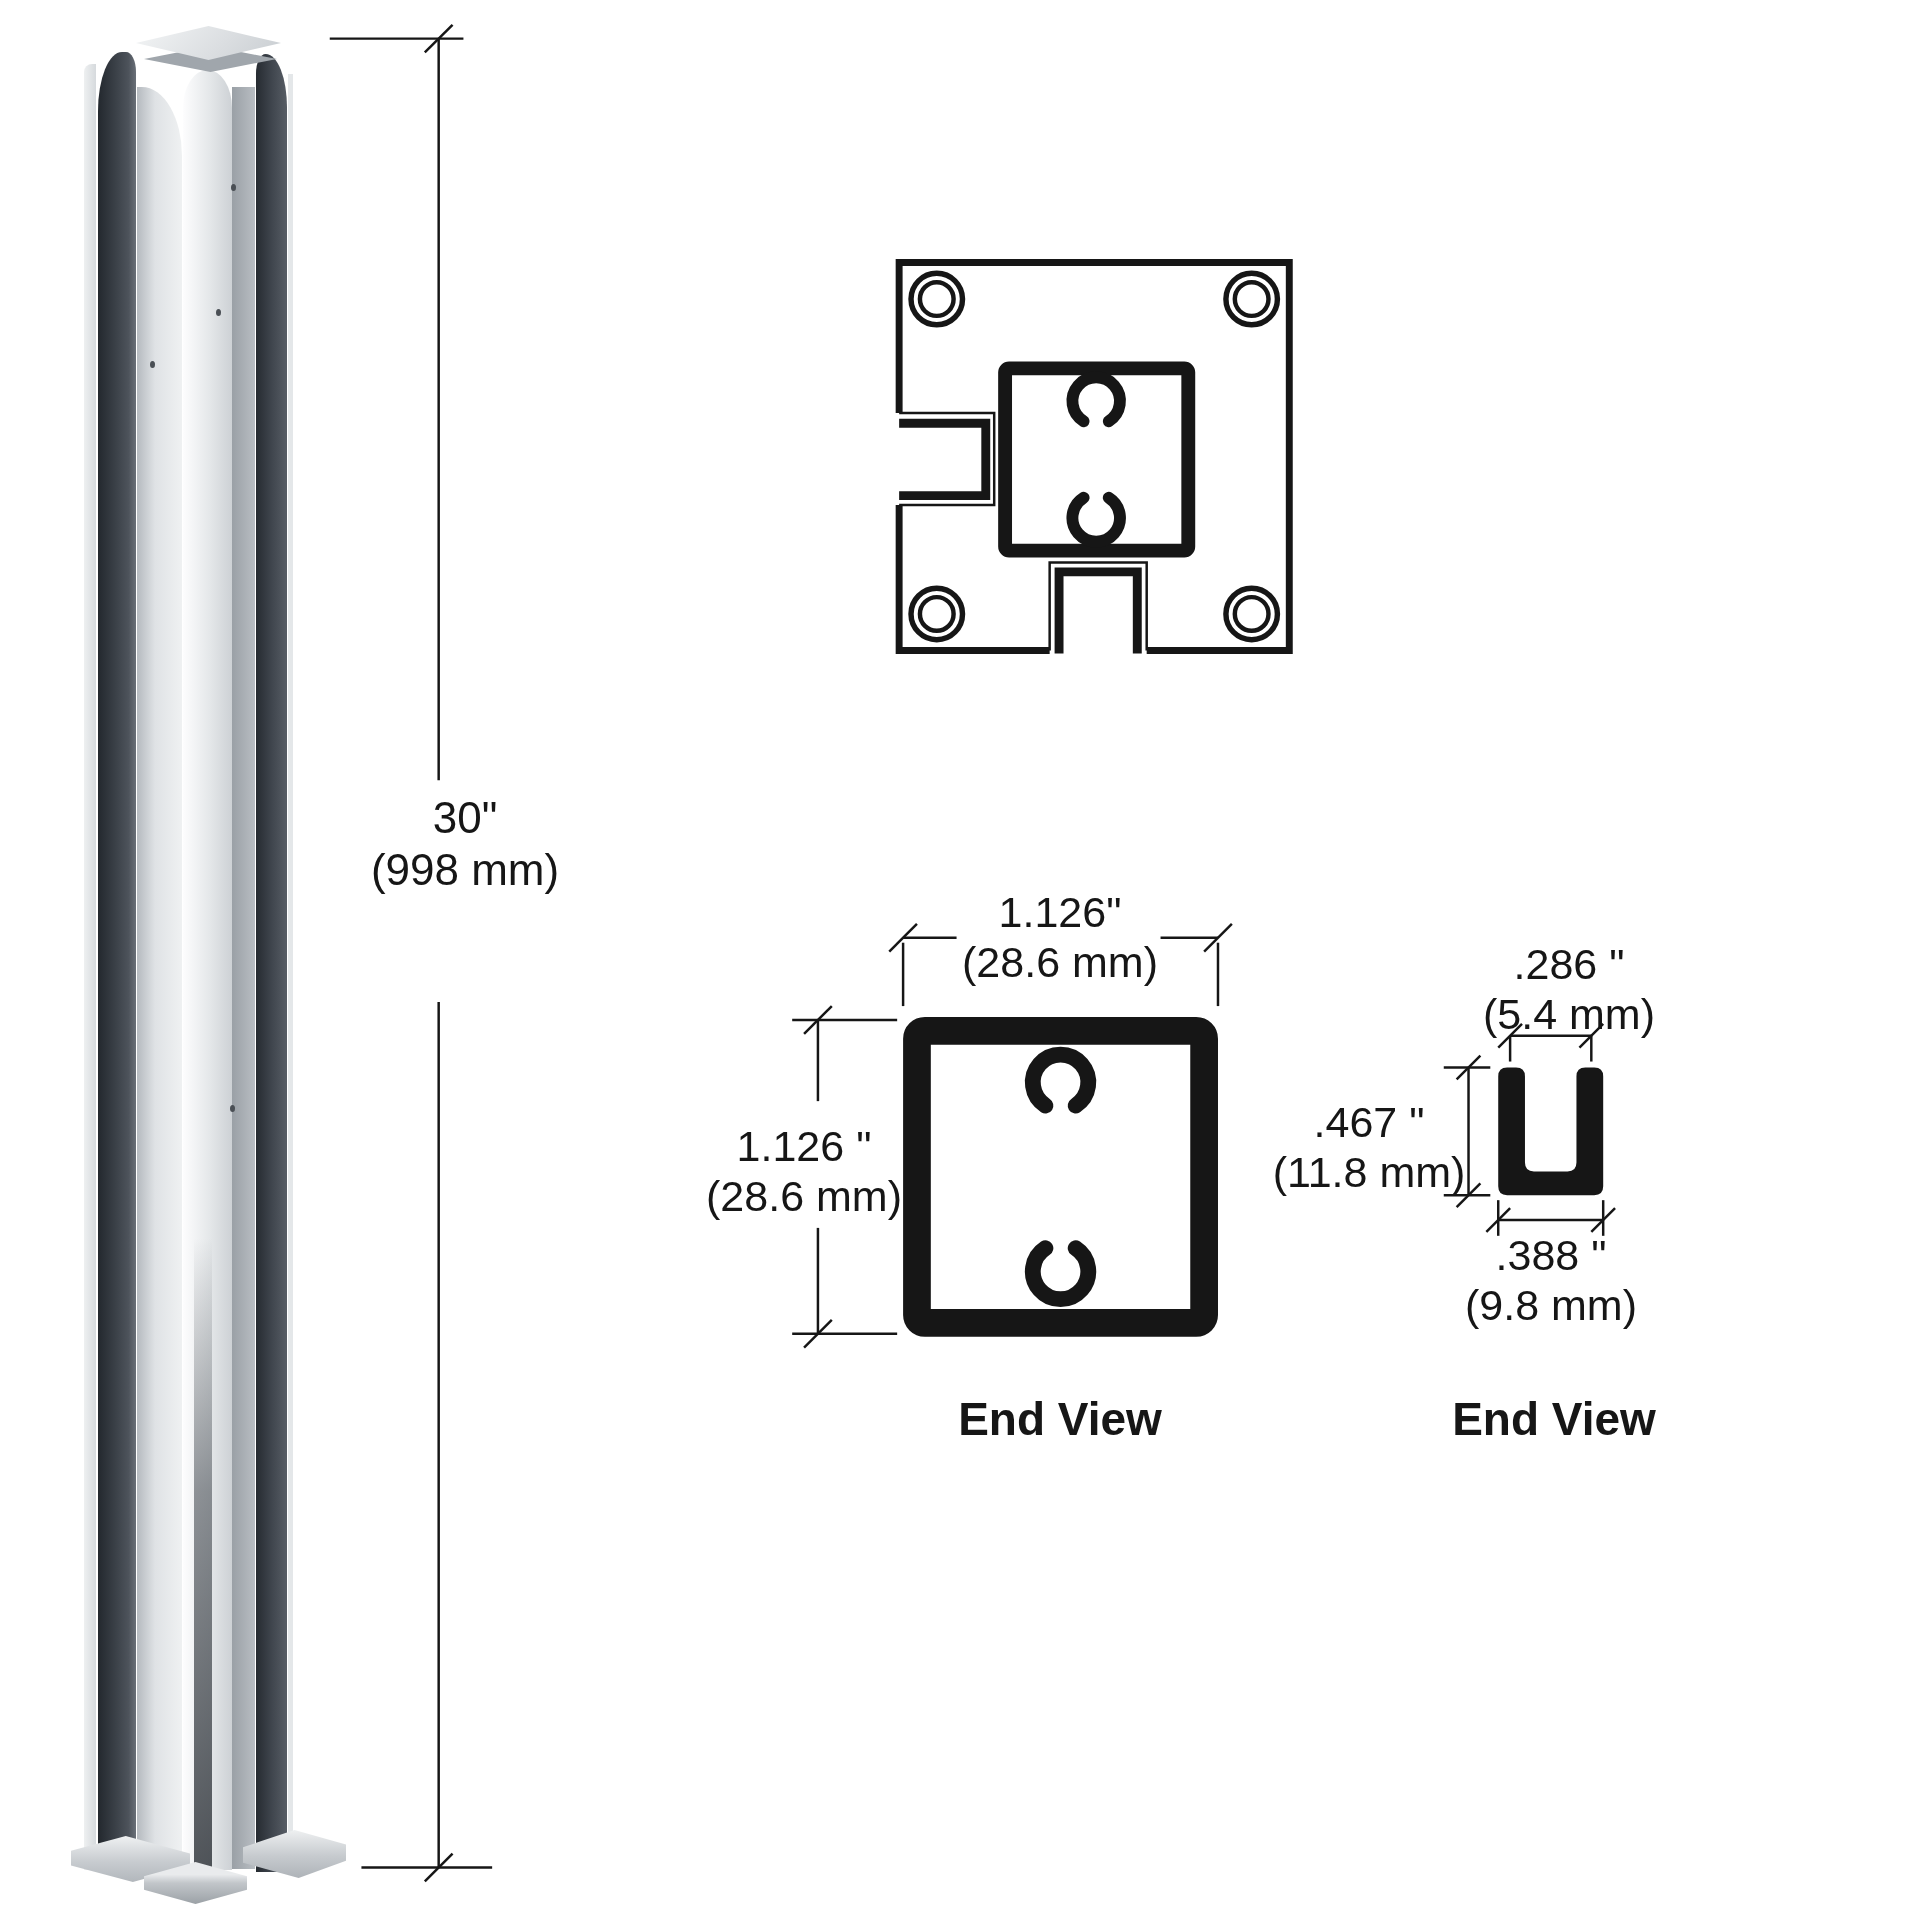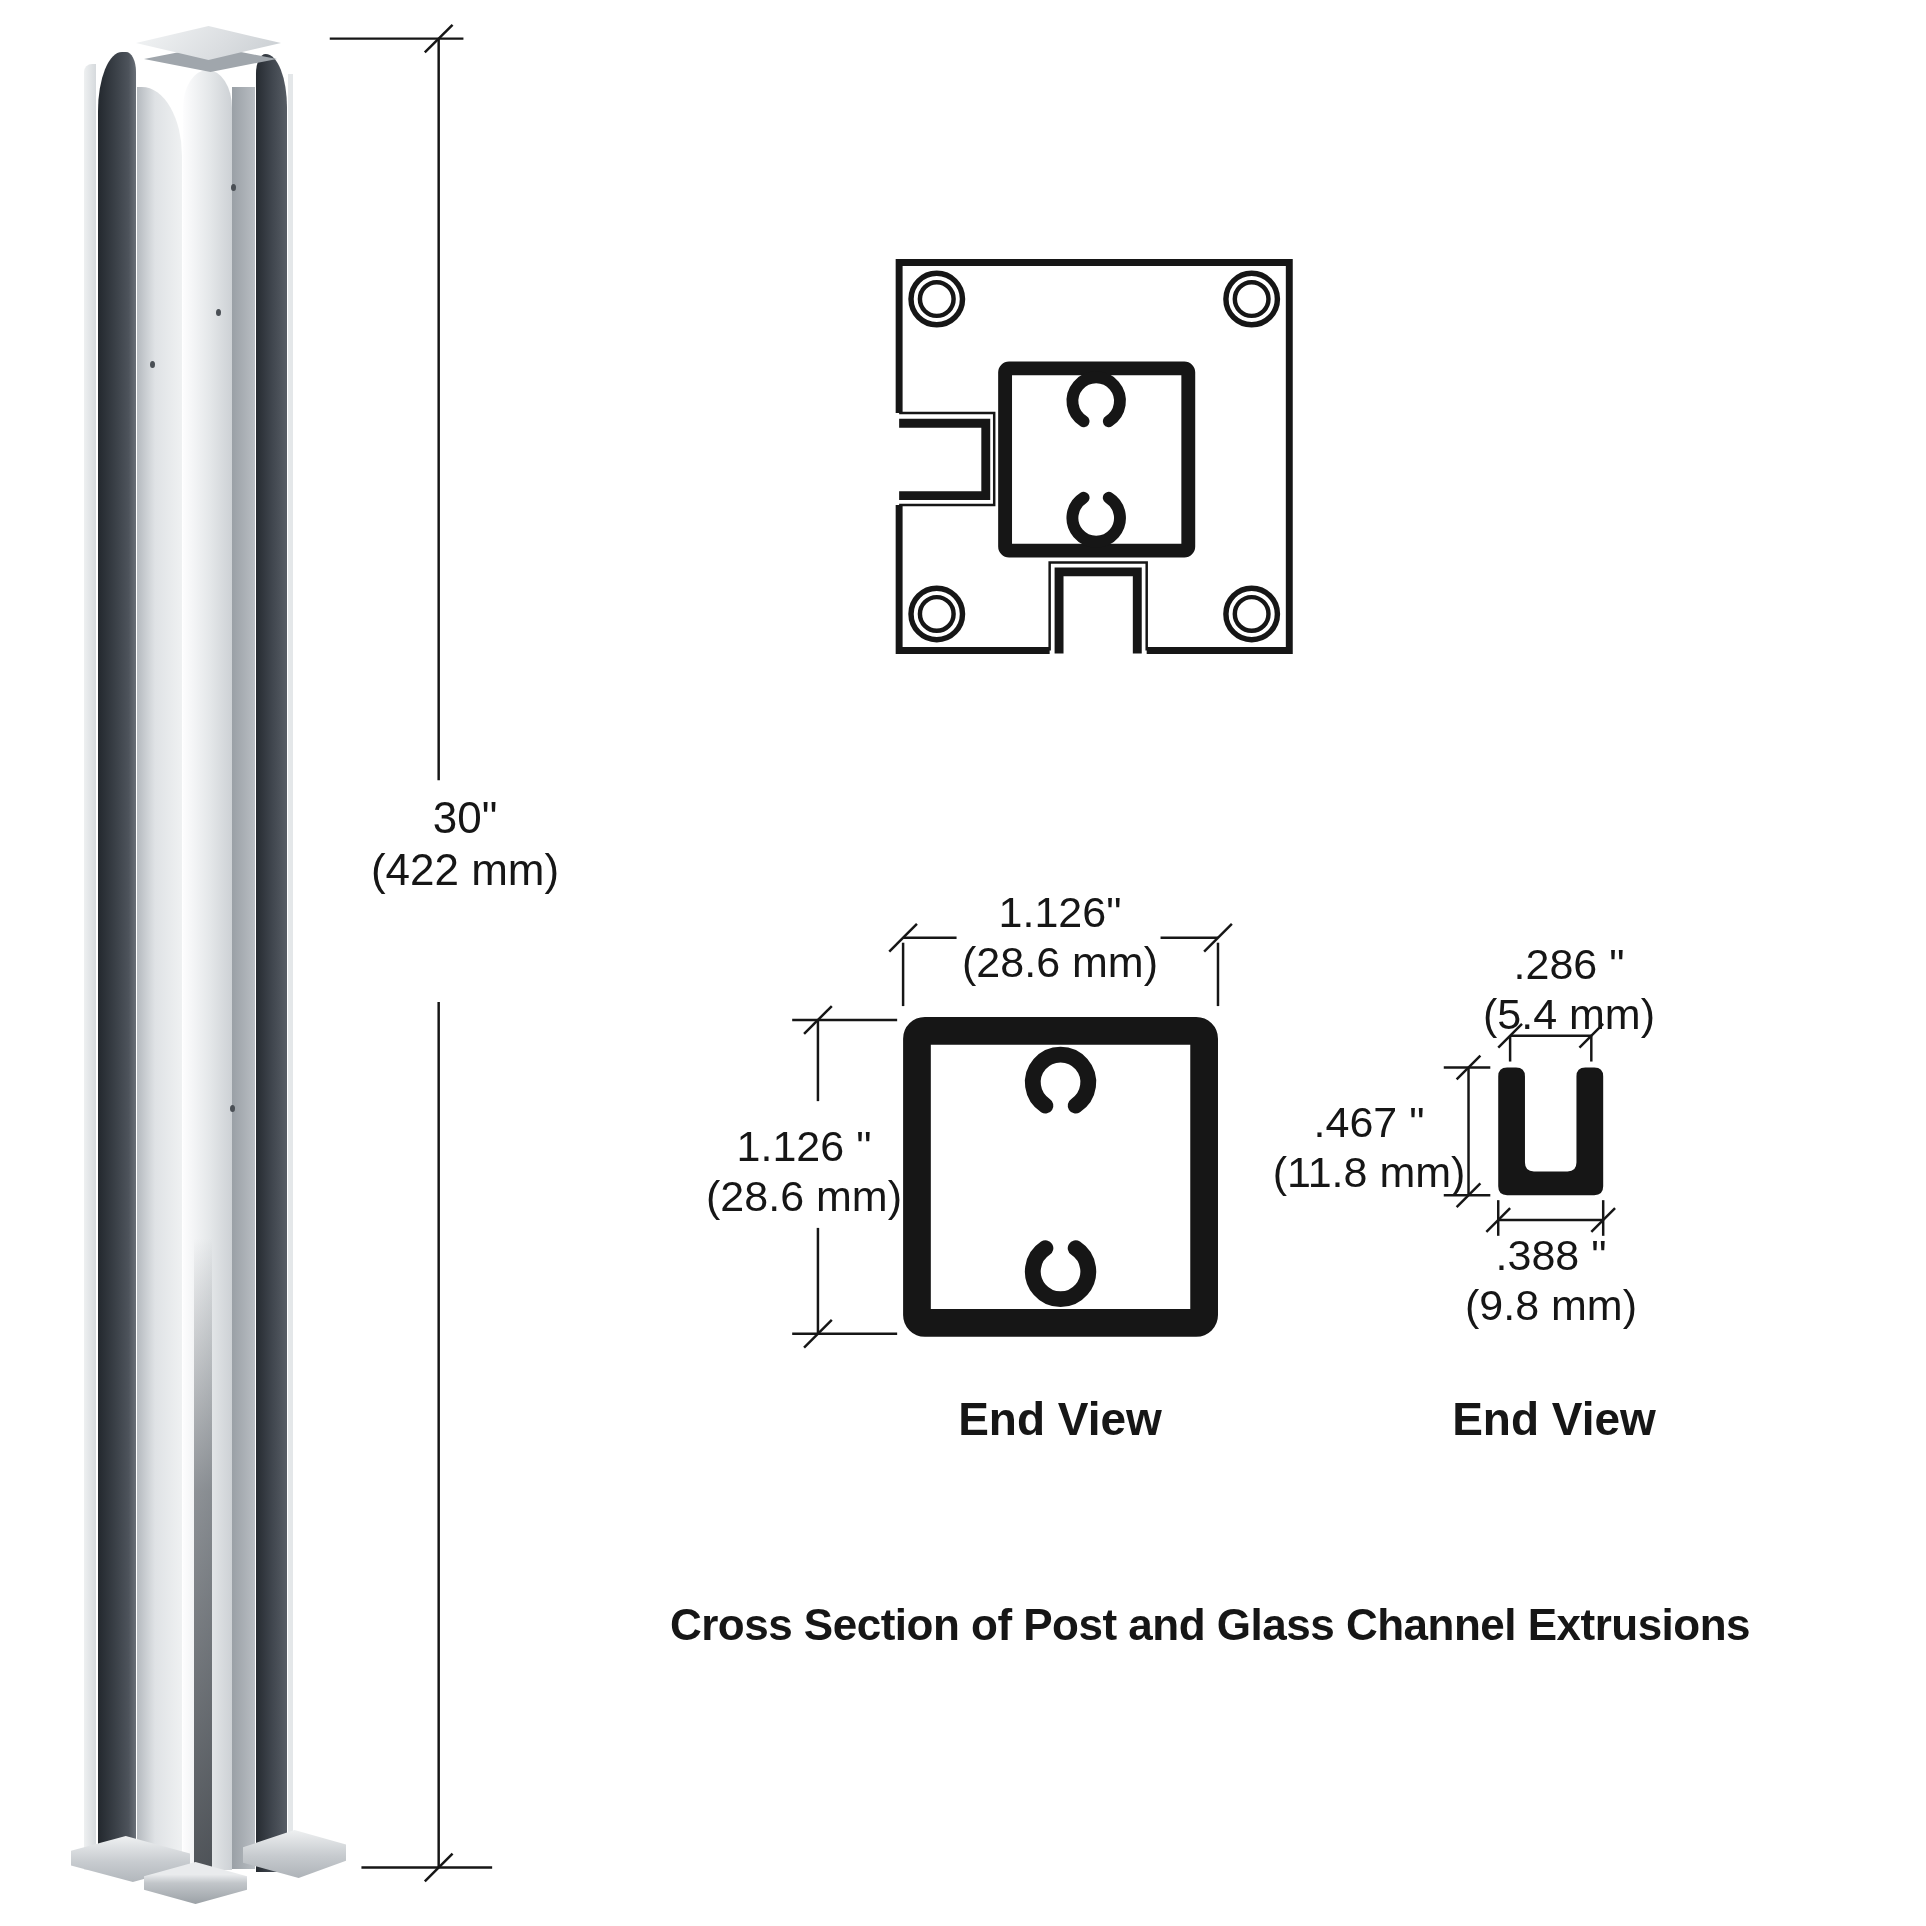--- a/index.html
+++ b/index.html
@@ -153,21 +153,21 @@
         <line x1="1619" y1="1212" x2="1619" y2="1248"></line>
         <line x1="1513" y1="1232" x2="1619" y2="1232"></line>
         <line x1="1501" y1="1244" x2="1525" y2="1220"></line>
         <line x1="1607" y1="1244" x2="1631" y2="1220"></line>
       </g>
     </g>
   </svg>
 
   <div class="txt dim30" style="left:465px;top:792px;">
     <div>30"</div>
-    <div>(422 mm)</div>
+    <div>(998 mm)</div>
   </div>
 
   <div class="txt dimtxt" style="left:1060px;top:887px;">
     <div>1.126"</div>
     <div>(28.6 mm)</div>
   </div>
 
   <div class="txt dimtxt" style="left:804px;top:1121px;">
     <div>1.126 "</div>
     <div>(28.6 mm)</div>
@@ -184,16 +184,15 @@
   </div>
 
   <div class="txt dimtxt" style="left:1551px;top:1230px;">
     <div>.388 "</div>
     <div>(9.8 mm)</div>
   </div>
 
   <div class="txt endview" style="left:1060px;top:1392px;">End View</div>
   <div class="txt endview" style="left:1554px;top:1392px;">End View</div>
 
-  <div class="txt caption" style="left:1210px;top:1600px;">Cross Section of Post and Glass Channel Extrusions</div>
 
 </div>
 
 
 </body></html>

